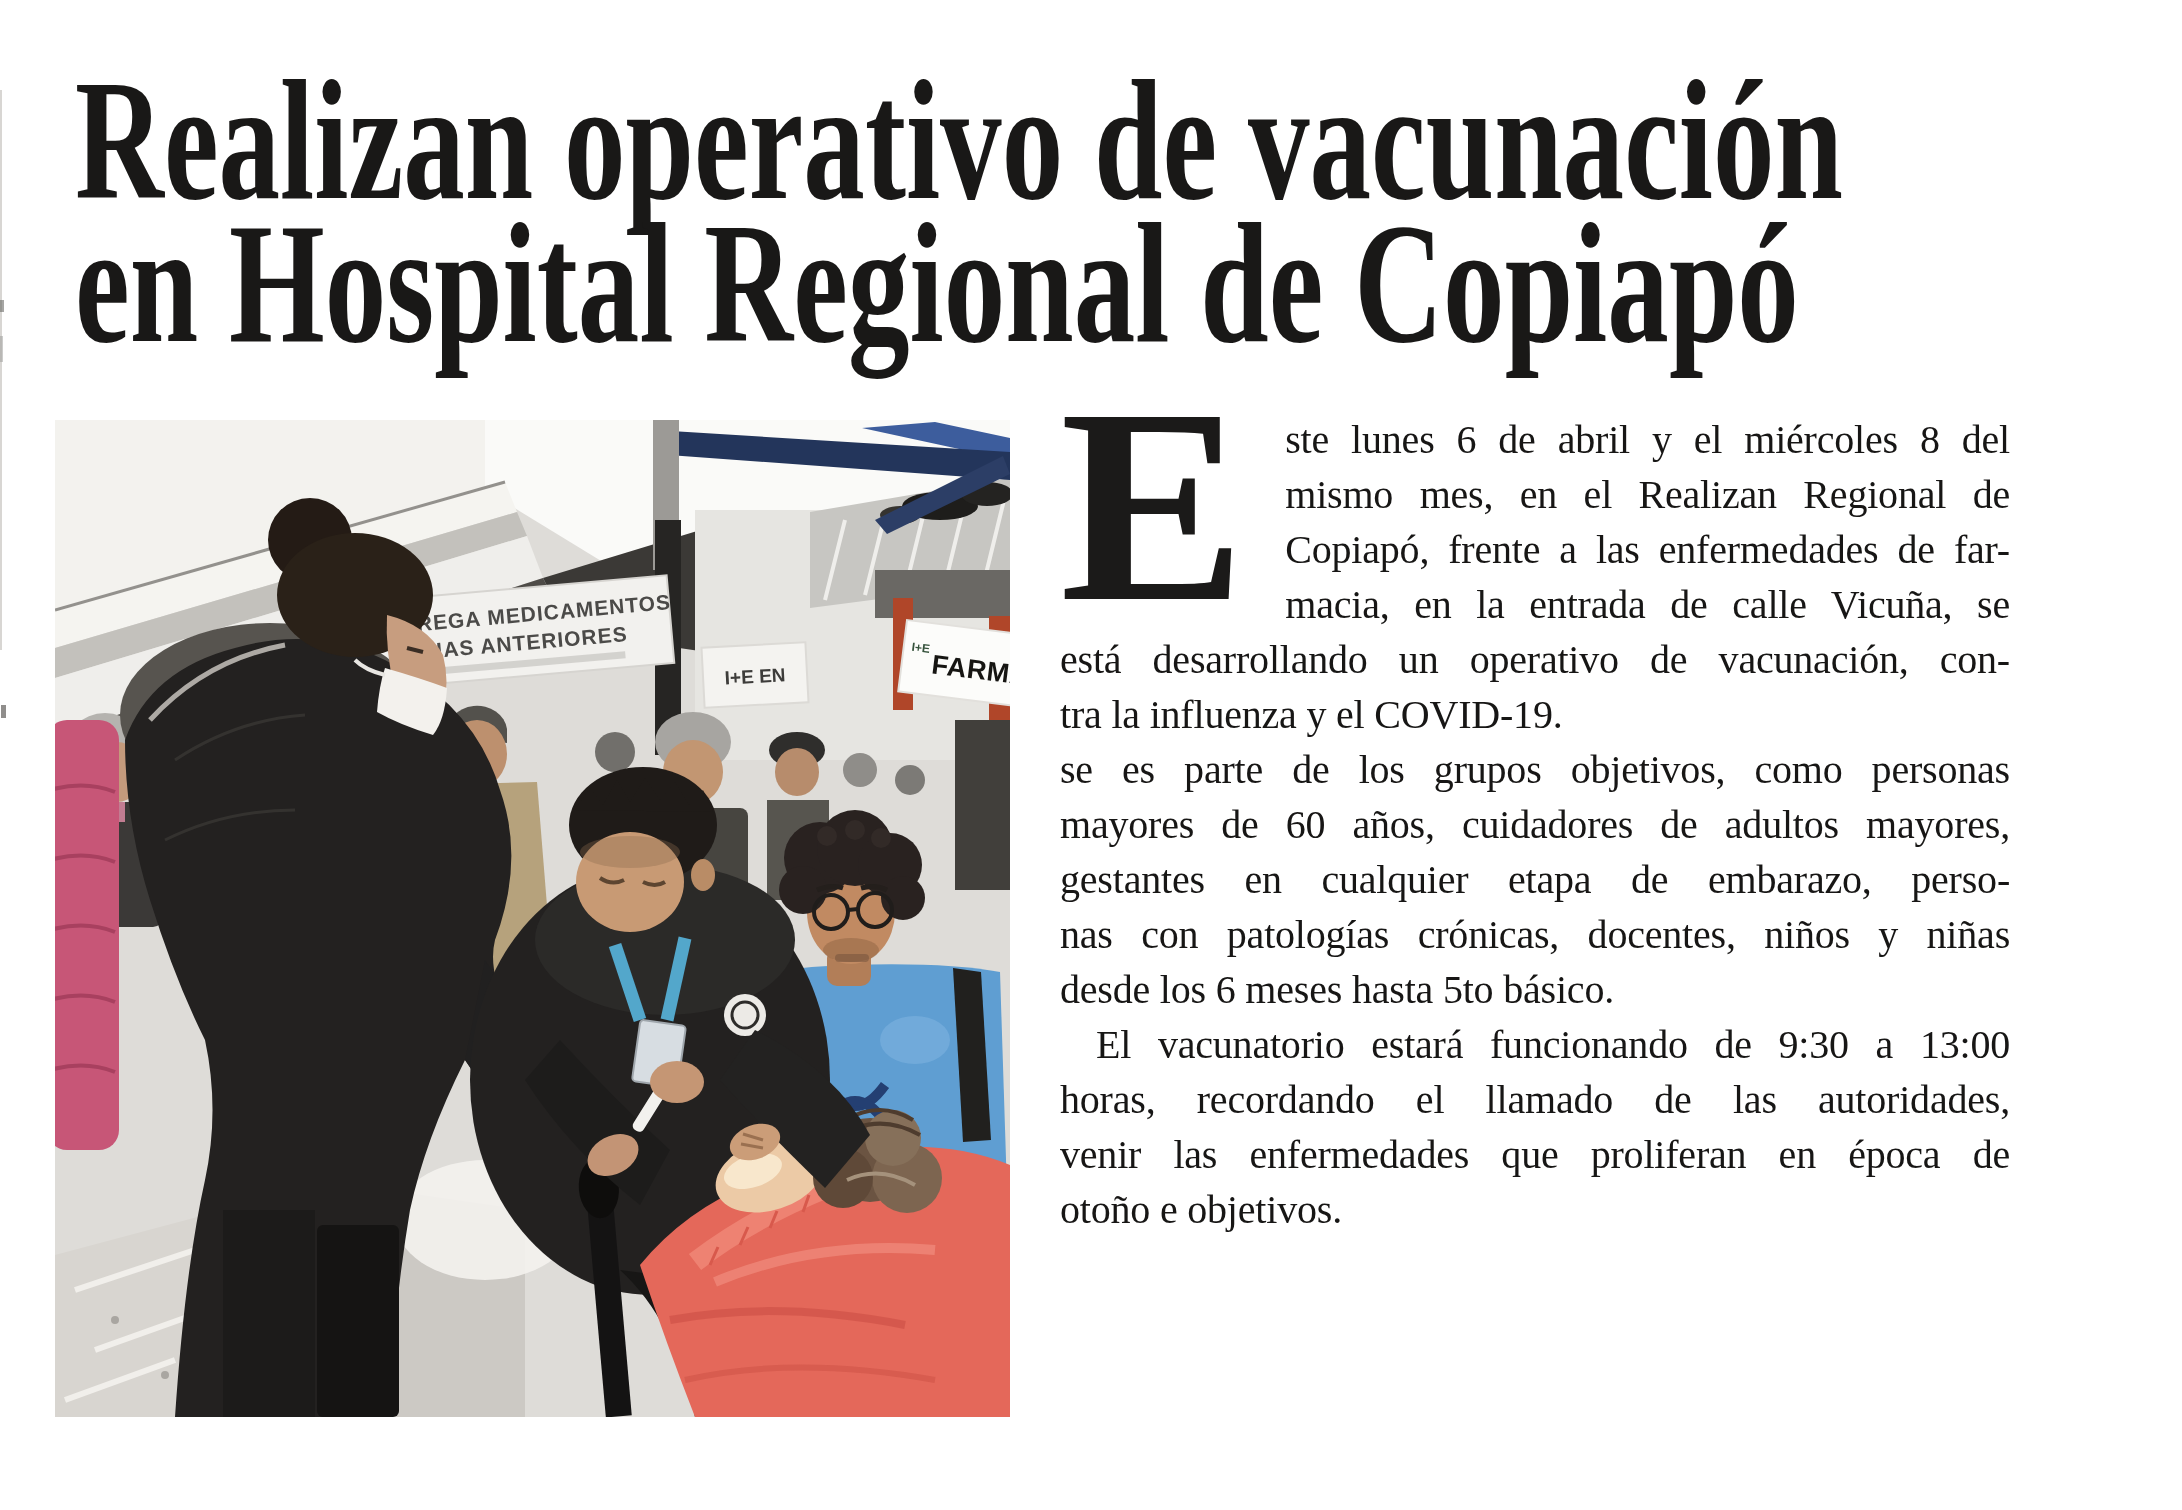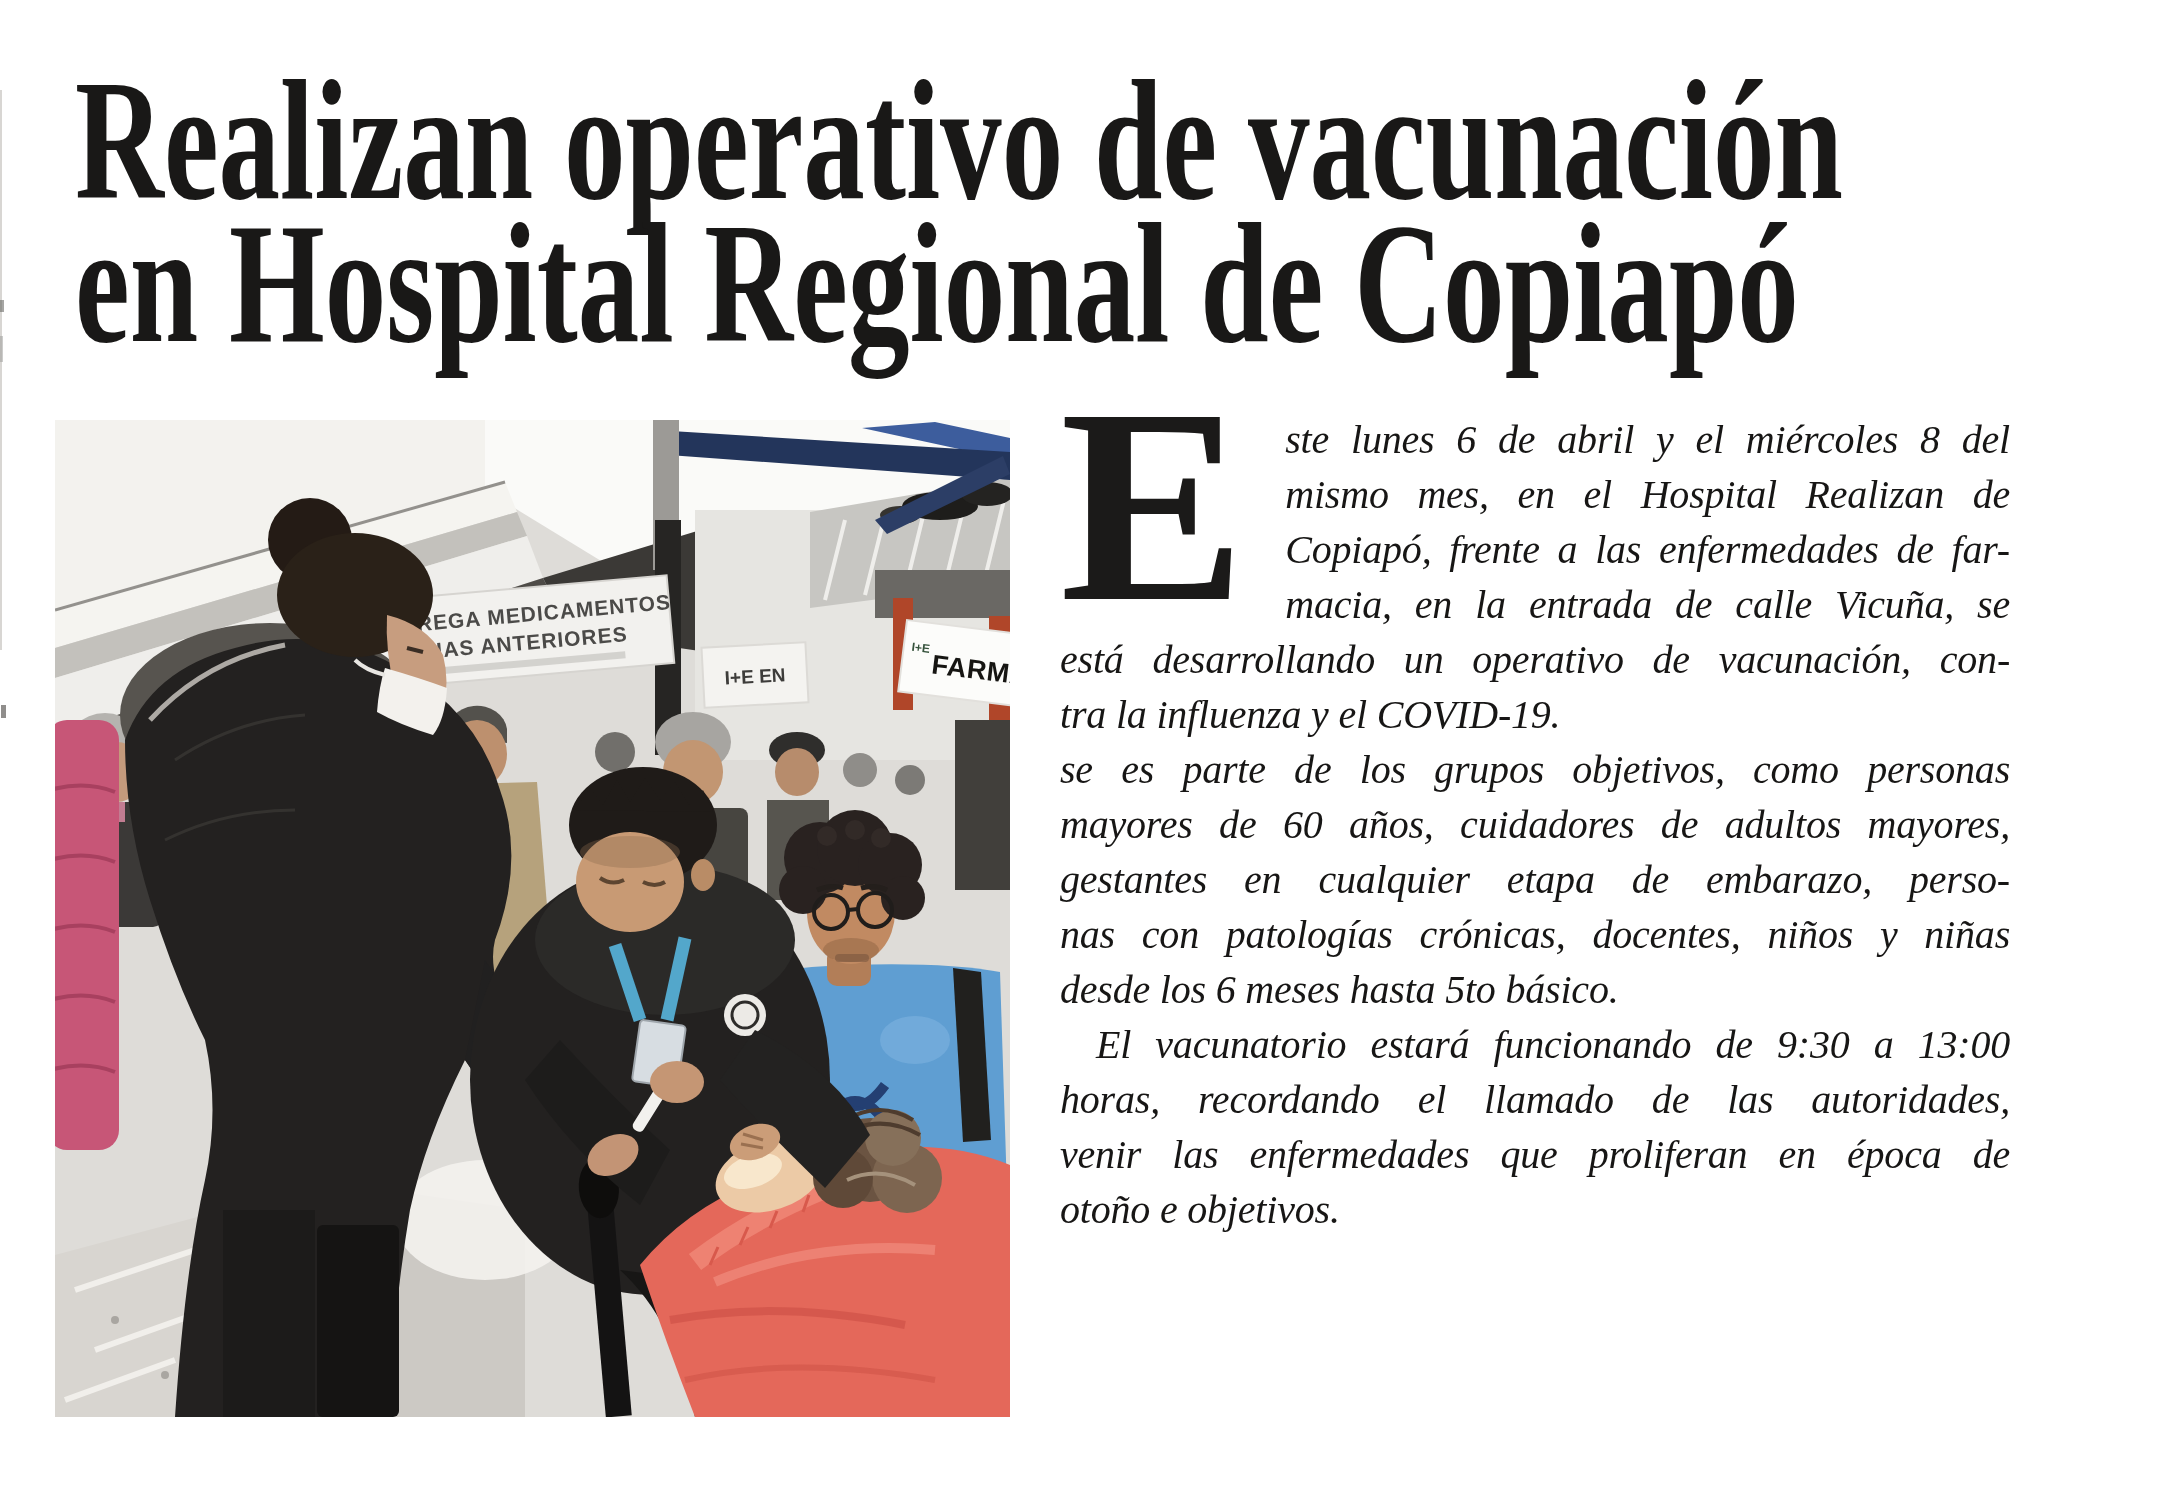--- a/index.html
+++ b/index.html
@@ -15,21 +15,21 @@
             font-size:171px;line-height:143px;white-space:nowrap;
             transform:scaleX(0.72);transform-origin:0 0;}
   .hline{height:143px;}
   
   .photo{position:absolute;left:55px;top:420px;width:955px;height:997px;margin:0;}
   .photo svg{display:block;width:100%;height:100%;}
   
   .bodycol{position:absolute;left:1060px;top:412px;width:950px;font-size:40px;line-height:55px;
            color:#171615;letter-spacing:-0.2px;}
   .para{margin:0;}
-  .bline{text-align:justify;text-align-last:justify;height:55px;font-style:italic;}
+  .bline{text-align:justify;text-align-last:justify;height:55px;}
   .bline.last{text-align:center;text-align-last:left;}
   .bline.ind{text-indent:36px;}
   .dropcap{float:left;font-size:278px;line-height:210px;font-weight:700;
            margin:-12px 40px 0 0;color:#1b1a19;}
   .sign-txt{font-family:"Liberation Sans",sans-serif;font-weight:700;}
 </style>
 </head>
 <body>
 
 <div class="page">
@@ -247,21 +247,21 @@
       <g transform="rotate(-28 558 735)">
         <ellipse cx="558" cy="735" rx="27" ry="19" fill="#c39475"></ellipse>
       </g>
     </svg>
   </figure>
 
   <div class="bodycol">
       <div class="para">
         <span class="dropcap">E</span>
         <div class="bline">ste lunes 6 de abril y el miércoles 8 del</div>
-        <div class="bline">mismo mes, en el Hospital Realizan de</div>
+        <div class="bline">mismo mes, en el Realizan Regional de</div>
         <div class="bline">Copiapó, frente a las enfermedades de far-</div>
         <div class="bline">macia, en la entrada de calle Vicuña, se</div>
         <div class="bline">está desarrollando un operativo de vacunación, con-</div>
         <div class="bline last">tra la influenza y el COVID-19.</div>
       </div>
       <div class="para">
         <div class="bline">se es parte de los grupos objetivos, como personas</div>
         <div class="bline">mayores de 60 años, cuidadores de adultos mayores,</div>
         <div class="bline">gestantes en cualquier etapa de embarazo, perso-</div>
         <div class="bline">nas con patologías crónicas, docentes, niños y niñas</div>

